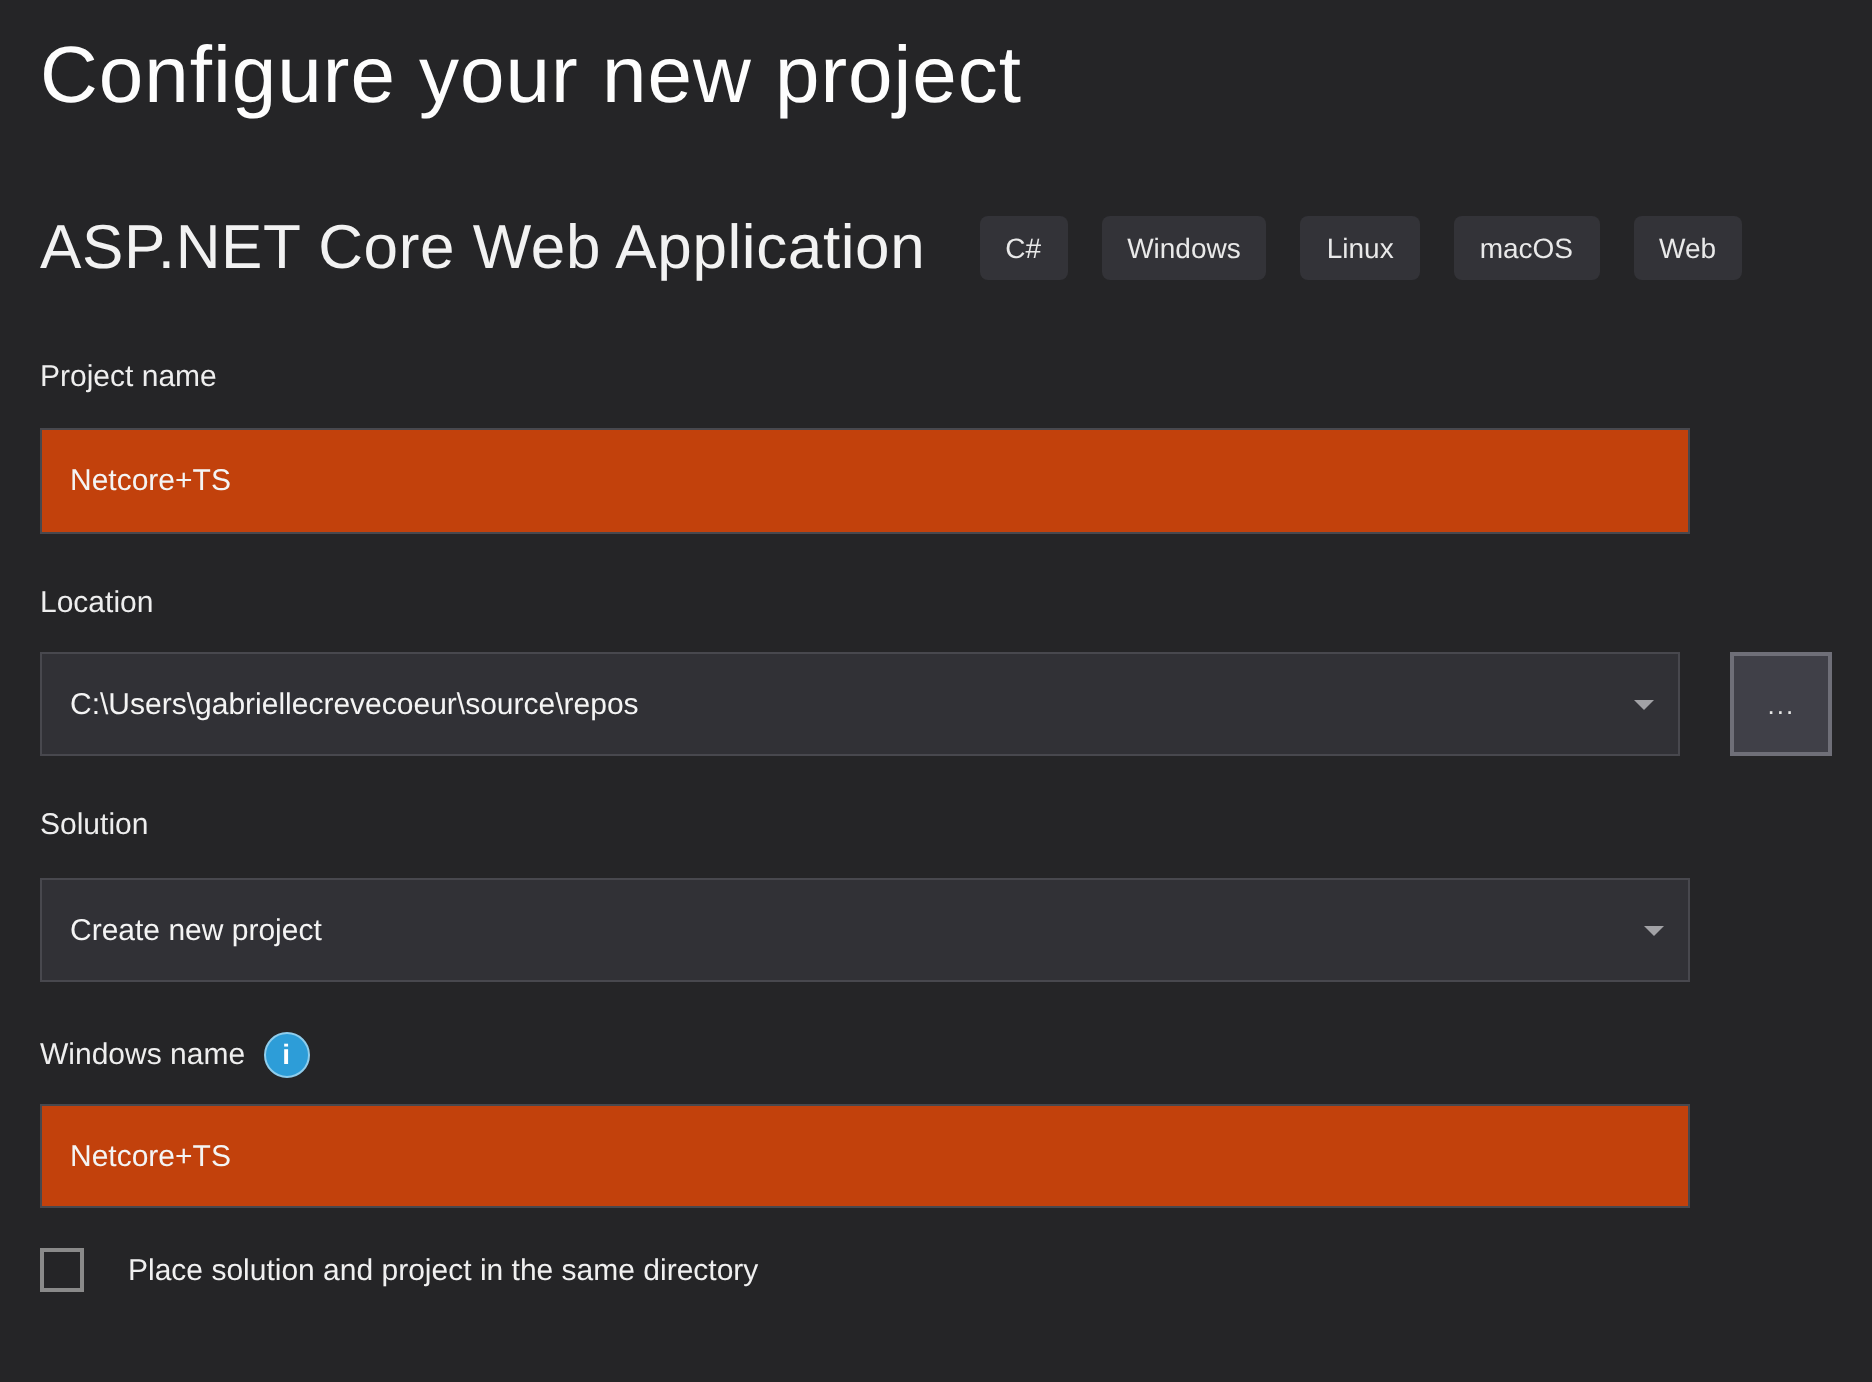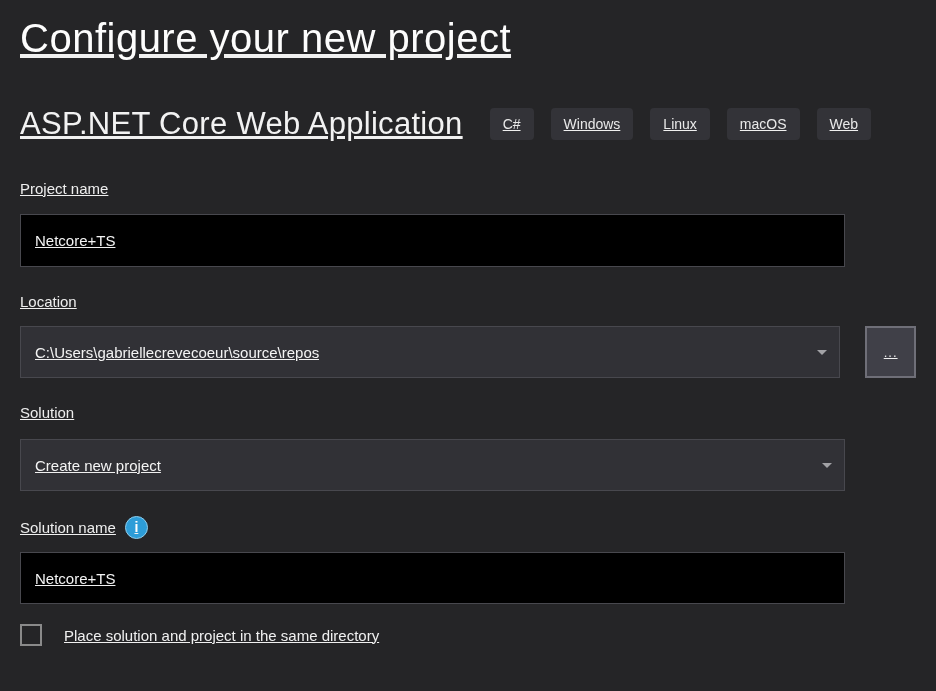--- a/index.html
+++ b/index.html
@@ -7,21 +7,20 @@
   body {
     background: #252527;
     font-family: "Liberation Sans", "DejaVu Sans", sans-serif;
     color: #f0f0f0;
     overflow: hidden;
   }
   .page {
     width: 936px;
     height: 691px;
     padding: 0 20px;
-    text-decoration: underline;
   }
   .page-title {
     padding-top: 12px;
     font-size: 40px;
     font-weight: 300;
     letter-spacing: 0.5px;
     color: #fdfdfd;
     line-height: 1.3;
   }
   .template-row {
@@ -60,21 +59,21 @@
   }
   .lbl-project   { margin-top: 36px; }
   .lbl-location  { margin-top: 24px; }
   .lbl-solution  { margin-top: 24px; }
   .lbl-solname   { margin-top: 26px; }
   .text-input {
     display: block;
     margin-top: 16px;
     width: 825px;
     height: 53px;
-    background: #000000;
+    background: #c2410c;
     border: 1px solid #48484e;
     color: #f4f4f4;
     font-size: 15px;
     font-family: "Liberation Sans", "DejaVu Sans", sans-serif;
     padding: 0 14px;
     outline: none;
   }
   .location-row {
     margin-top: 15px;
     display: flex;
@@ -188,21 +187,21 @@
     <button class="browse-button">...</button>
   </div>
 
   <div class="field-label lbl-solution">Solution</div>
   <div class="combobox solution-combo">
     <span class="combo-value">Create new project</span>
     <span class="caret"></span>
   </div>
 
   <div class="field-label lbl-solname">
-    <span>Solution name</span>
+    <span>Windows name</span>
     <span class="info-icon">i</span>
   </div>
   <input class="text-input input-solname" type="text" value="Netcore+TS" style="">
 
   <div class="checkbox-row">
     <div class="checkbox-box"></div>
     <span class="checkbox-label">Place solution and project in the same directory</span>
   </div>
 
 </div>

